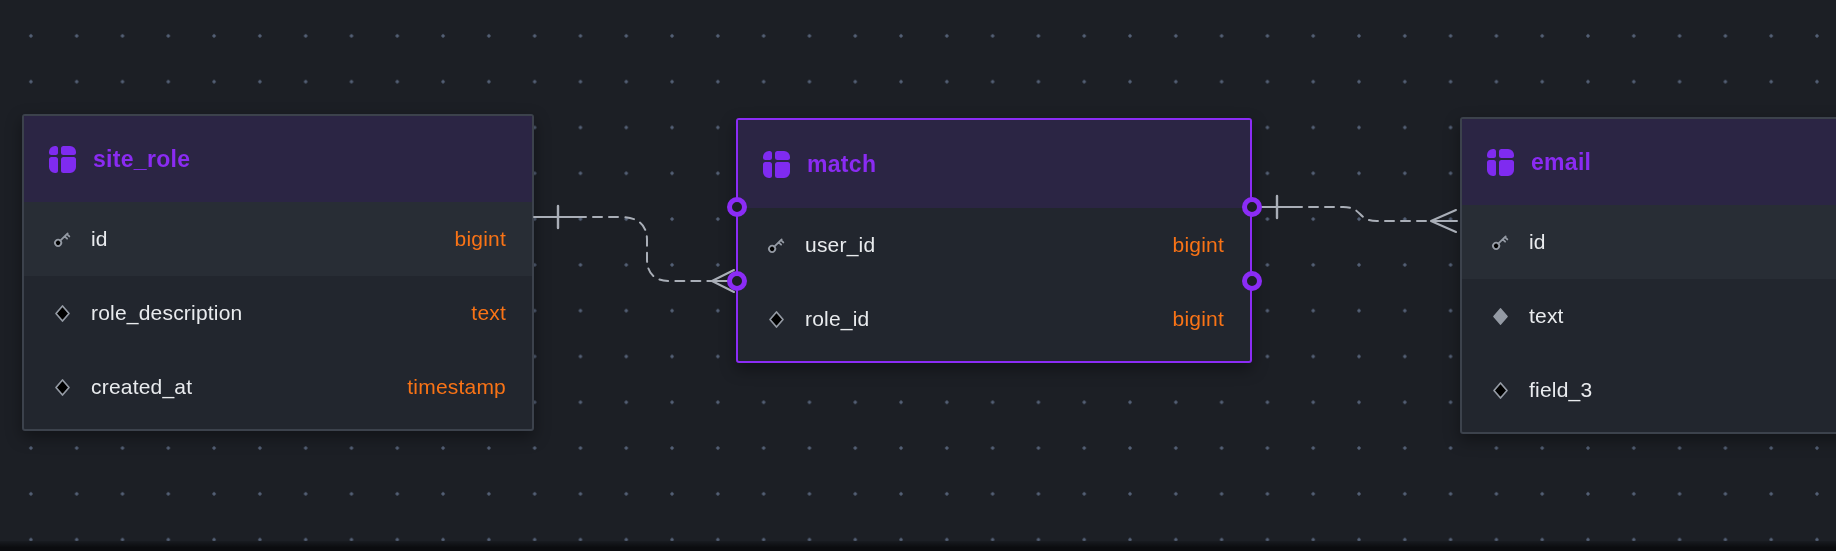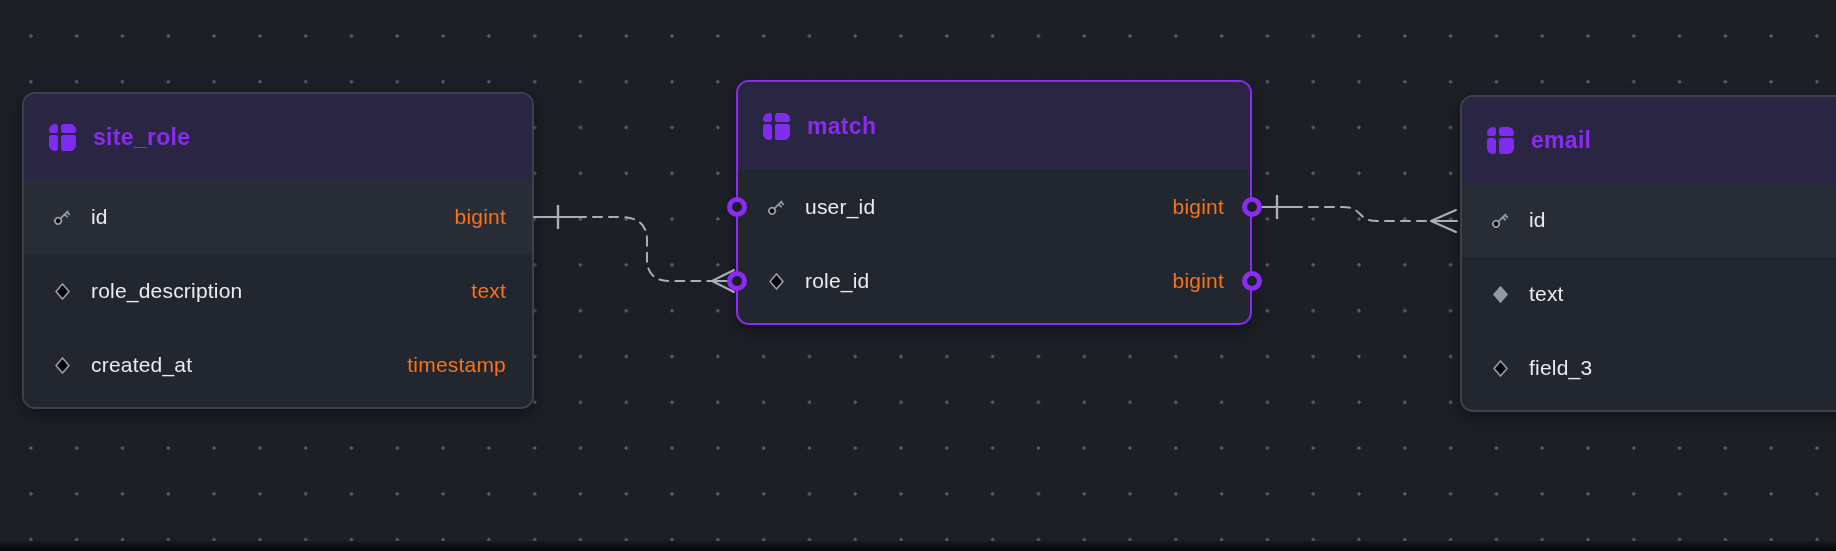--- a/index.html
+++ b/index.html
@@ -12,24 +12,25 @@
     background-size:45.8px 45.8px;
     background-position:8px 13px;
     font-family:"Liberation Sans","DejaVu Sans",sans-serif;
   }
   .wires{position:absolute;left:0;top:0;width:1836px;height:551px;z-index:3;pointer-events:none;}
   .wires path{pointer-events:stroke;}
   .table{
     position:absolute;
     background:#22262e;
     border:2px solid #3c424c;
-    border-radius:13px;
+    border-radius:3px;
     box-shadow:0 6px 16px rgba(0,0,0,.38);
     z-index:2;
     overflow:hidden;
+    margin-top:22px;
   }
   .table.selected{border-color:#8b2cf5;}
   .t-header{
     height:86px;
     background:#2b2544;
     display:flex;align-items:center;
     padding:0 25px;gap:17px;
   }
   .table.selected .t-header{height:88px;}
   .t-title{
@@ -129,21 +130,21 @@
           <svg width="17" height="19" viewBox="0 0 17 19" stroke="#949aa4" stroke-width="1.7" stroke-linejoin="round">
             <path d="M8.5 2 L15 9.5 L8.5 17 L2 9.5 Z"></path>
           </svg>
         </span>
         <span class="f-name">created_at</span>
         <span class="f-type">timestamp</span>
       </div>
     </div>
   </div>
 
-  <div class="table selected" style="left:736px;top:80px;width:512px;">
+  <div class="table selected" style="left:736px;top:96px;width:512px;">
     <div class="t-header">
       <span class="t-icon">
           <i></i>
           <i></i>
           <i></i>
           <i></i>
         </span>
       <span class="t-title">match</span>
     </div>
     <div class="t-body">

